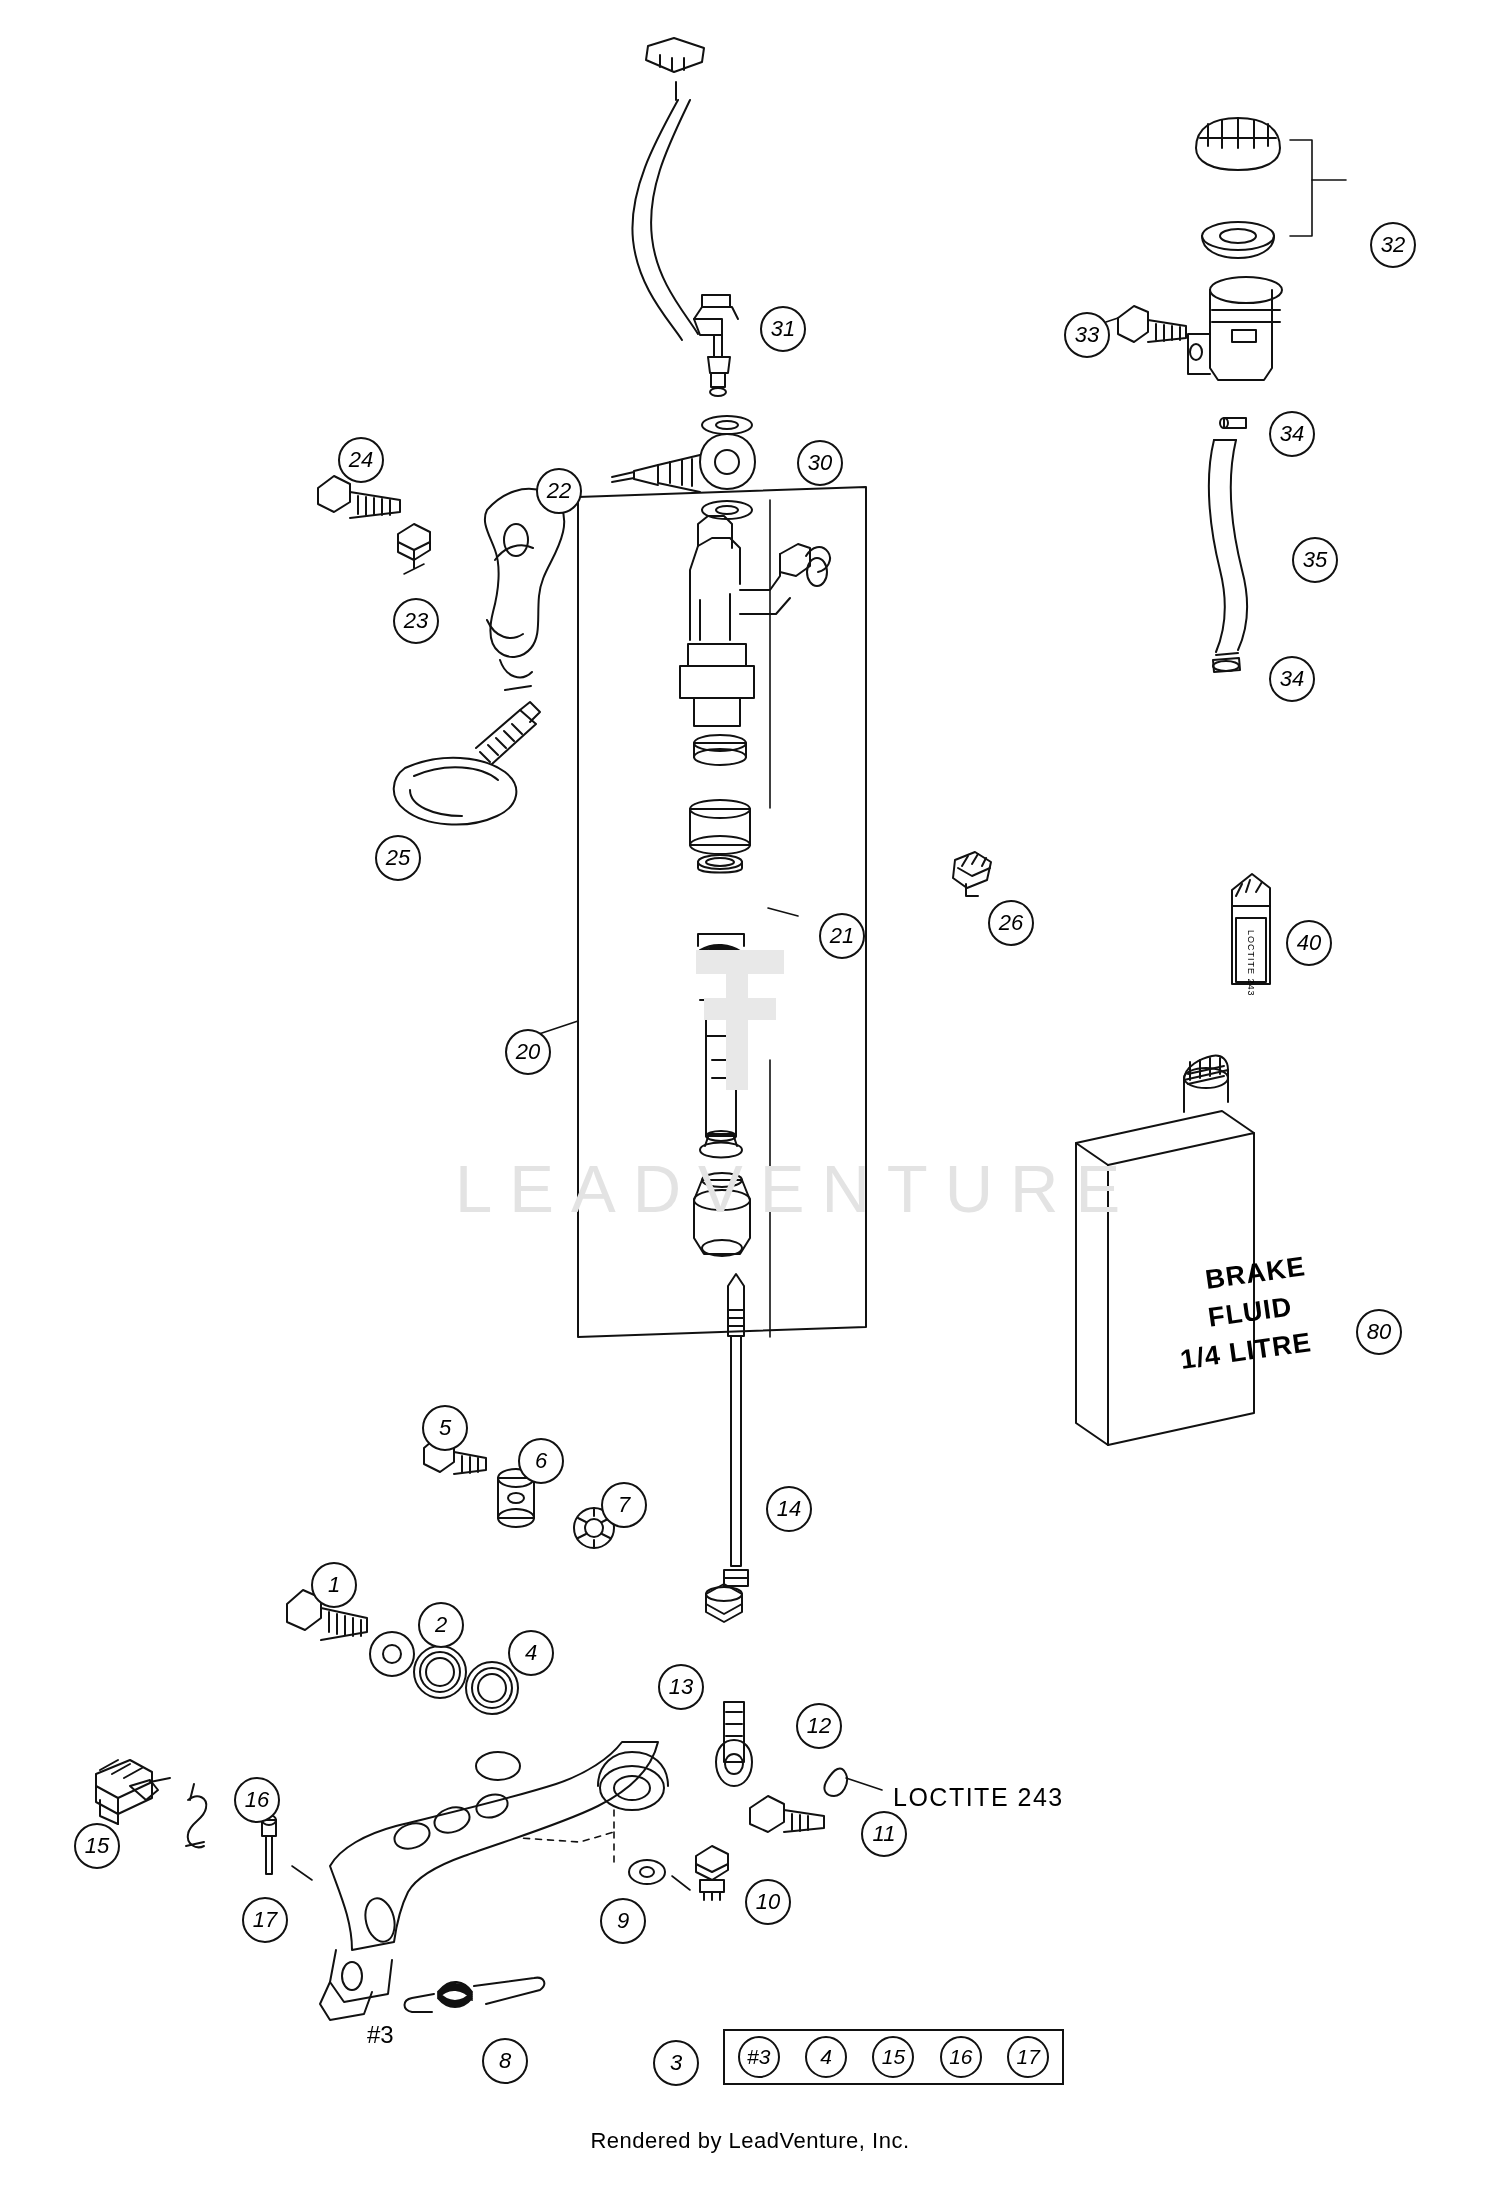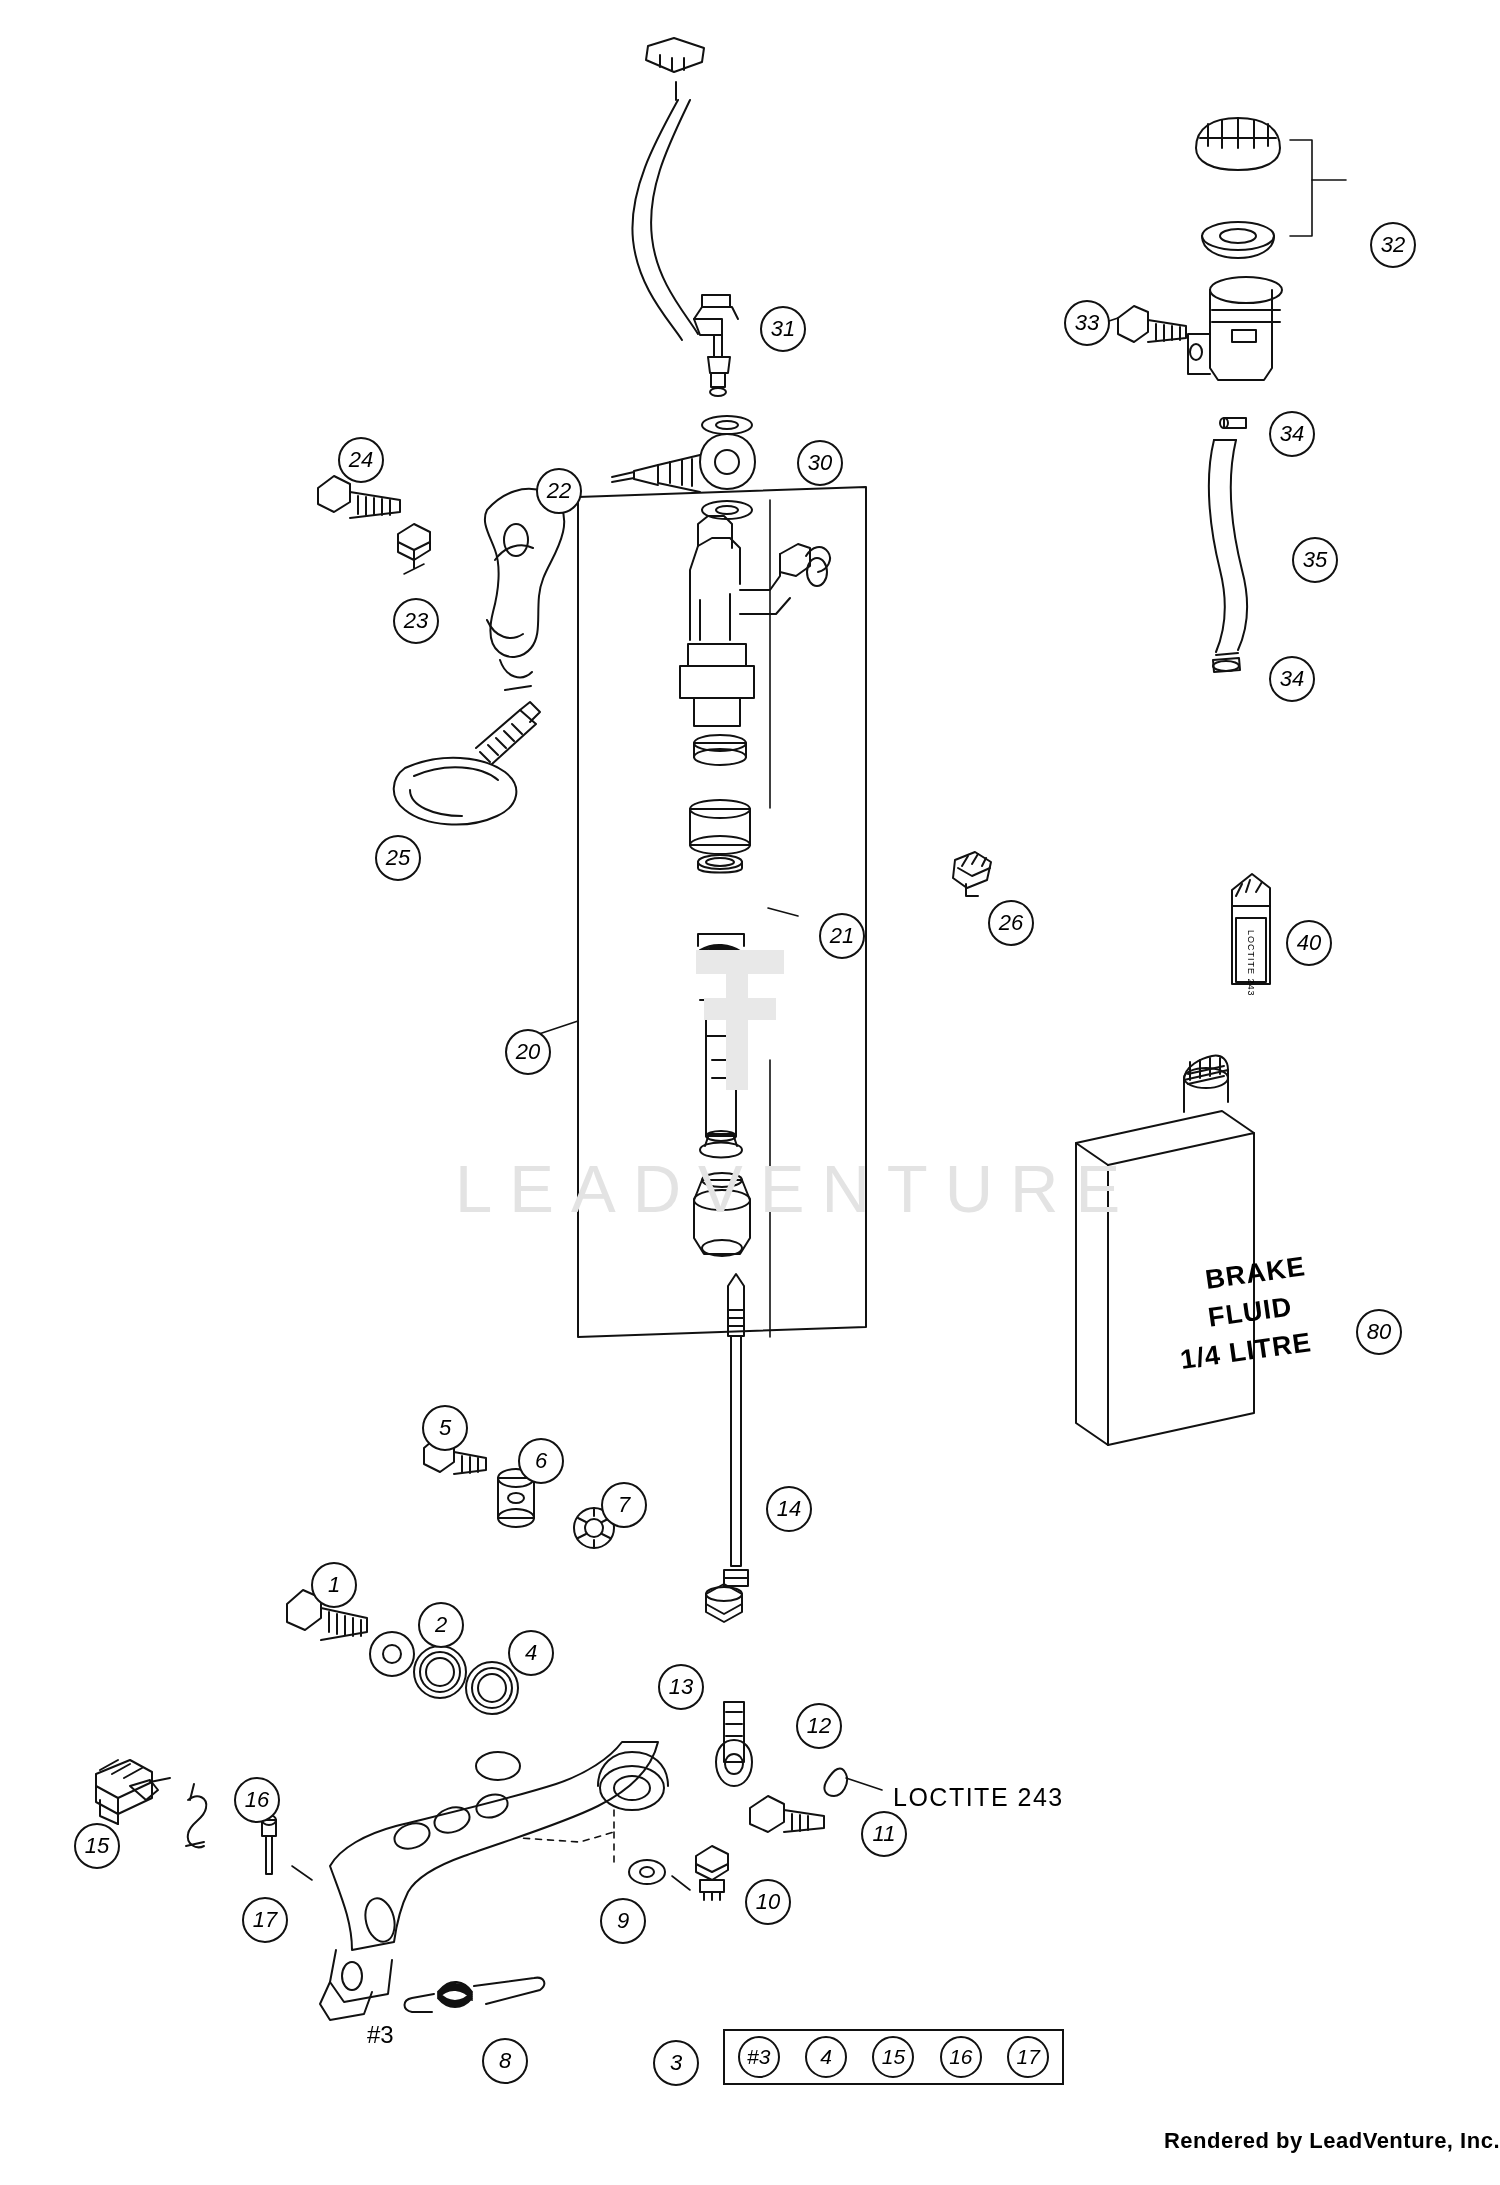--- a/index.html
+++ b/index.html
@@ -54,26 +54,25 @@
     box-sizing:border-box;
   }
   #legend-box .callout{
     position:relative;left:auto;top:auto;
     width:42px;height:42px;
     font-size:21px;
   }
   #footer{
     position:absolute;
     left:0;top:2128px;width:1500px;
-    text-align:right;
+    text-align:center;
     font-size:22px;
     font-family:"Liberation Sans", sans-serif;
     letter-spacing:0.5px;
     z-index:6;
-    font-weight:bold;
   }
   #watermark{
     position:absolute;
     left:455px;top:1150px;
     font-size:67px;
     letter-spacing:17px;
     color:#e3e3e3;
     font-family:"Liberation Sans", sans-serif;
     z-index:1;
     pointer-events:none;
@@ -351,21 +350,21 @@
 <div class="brake-fluid-text" style="left:1205px;top:1258px;">BRAKE</div>
 <div class="brake-fluid-text" style="left:1208px;top:1297px;">FLUID</div>
 <div class="brake-fluid-text" style="left:1180px;top:1336px;">1/4 LITRE</div>
 
 <div class="loctite-vert" style="left:1246px;top:930px;">LOCTITE 243</div>
 
 <div class="hash-label" style="left:367px;top:2021px;">#3</div>
 
 <div class="callout" style="left:760px;top:306px;">31</div>
 <div class="callout" style="left:1370px;top:222px;">32</div>
-<div class="callout" style="left:1064px;top:300px;">33</div>
+<div class="callout" style="left:1064px;top:312px;">33</div>
 <div class="callout" style="left:1269px;top:411px;">34</div>
 <div class="callout" style="left:797px;top:440px;">30</div>
 <div class="callout" style="left:338px;top:437px;">24</div>
 <div class="callout" style="left:536px;top:468px;">22</div>
 <div class="callout" style="left:393px;top:598px;">23</div>
 <div class="callout" style="left:1292px;top:537px;text-align:center;">35</div>
 <div class="callout" style="left:1269px;top:656px;">34</div>
 <div class="callout" style="left:375px;top:835px;">25</div>
 <div class="callout" style="left:988px;top:900px;">26</div>
 <div class="callout" style="left:819px;top:913px;">21</div>

